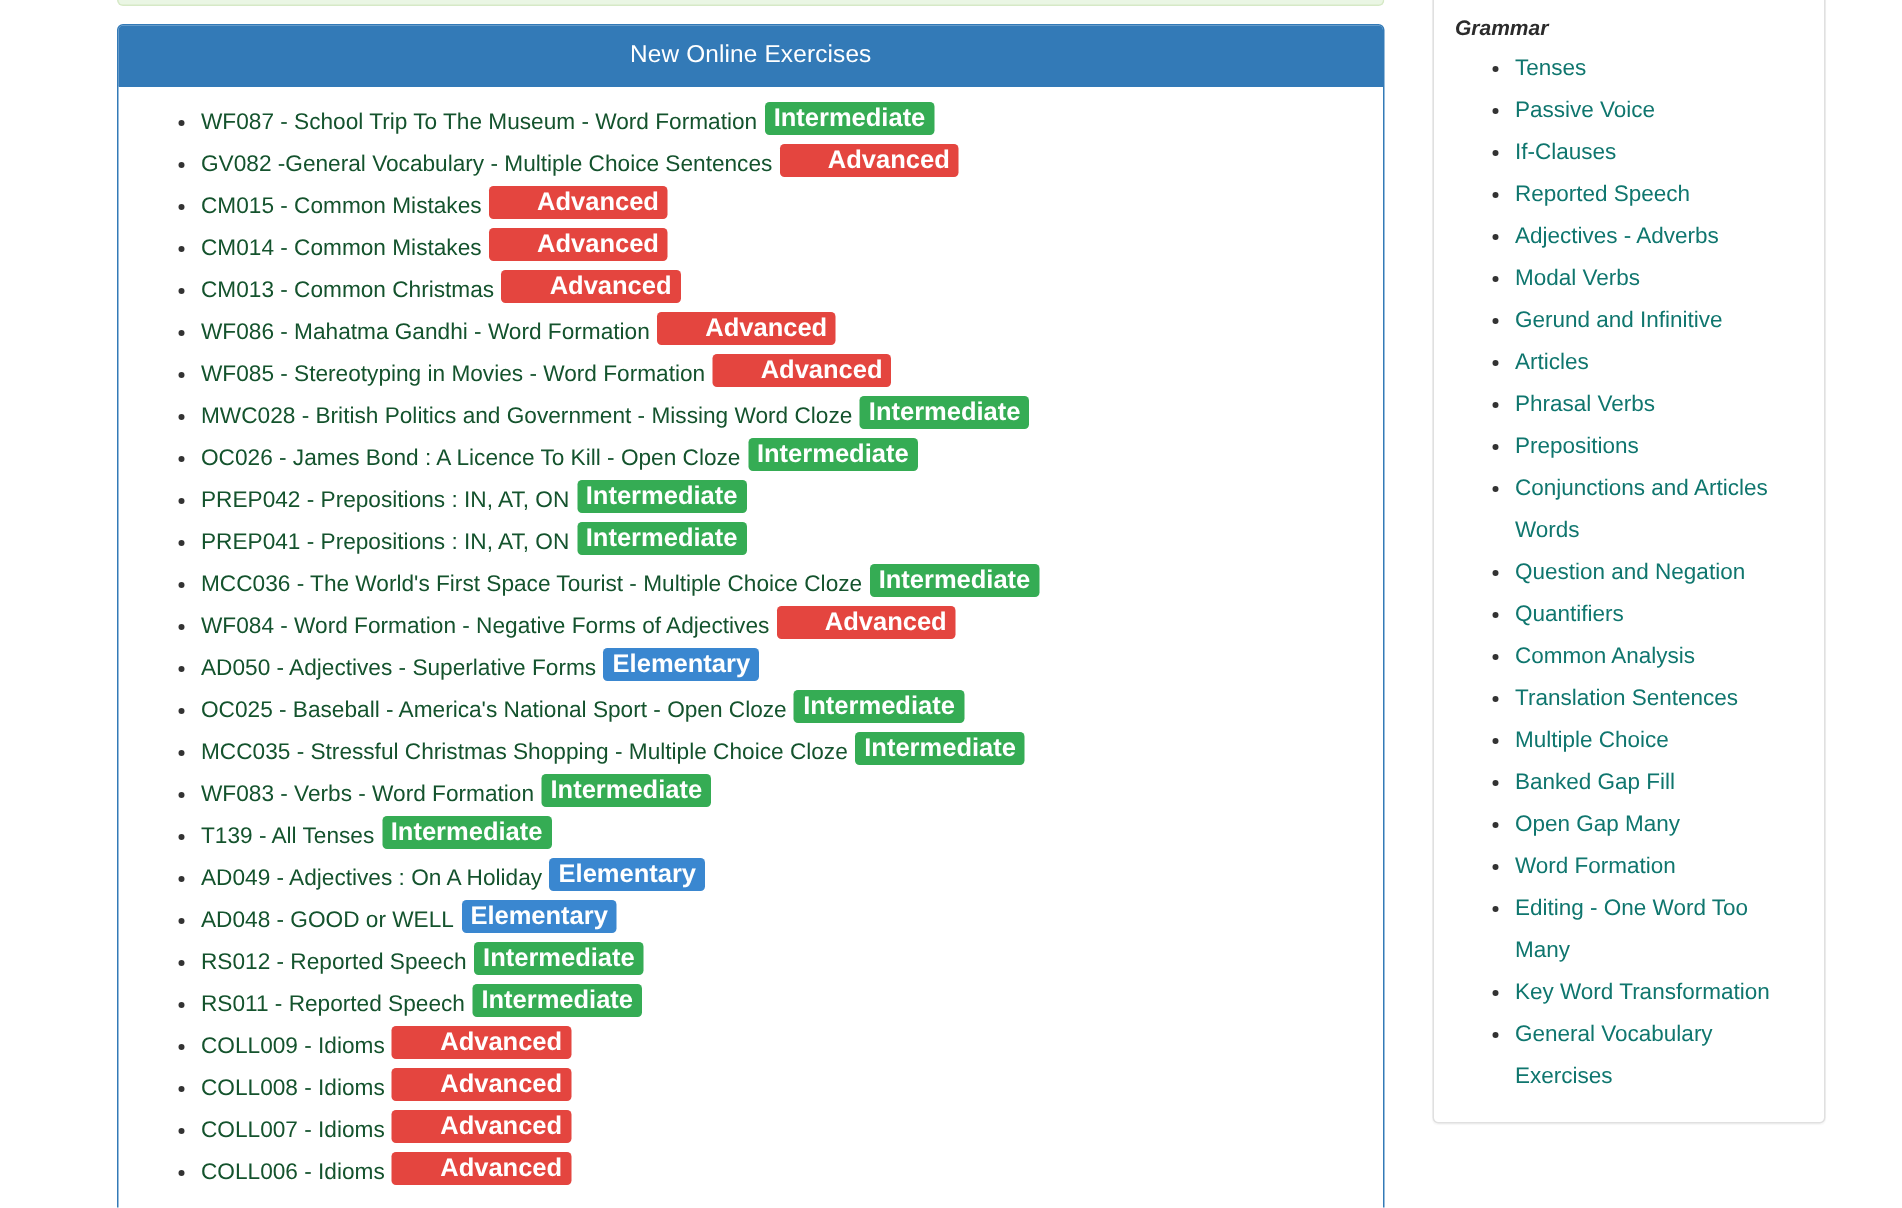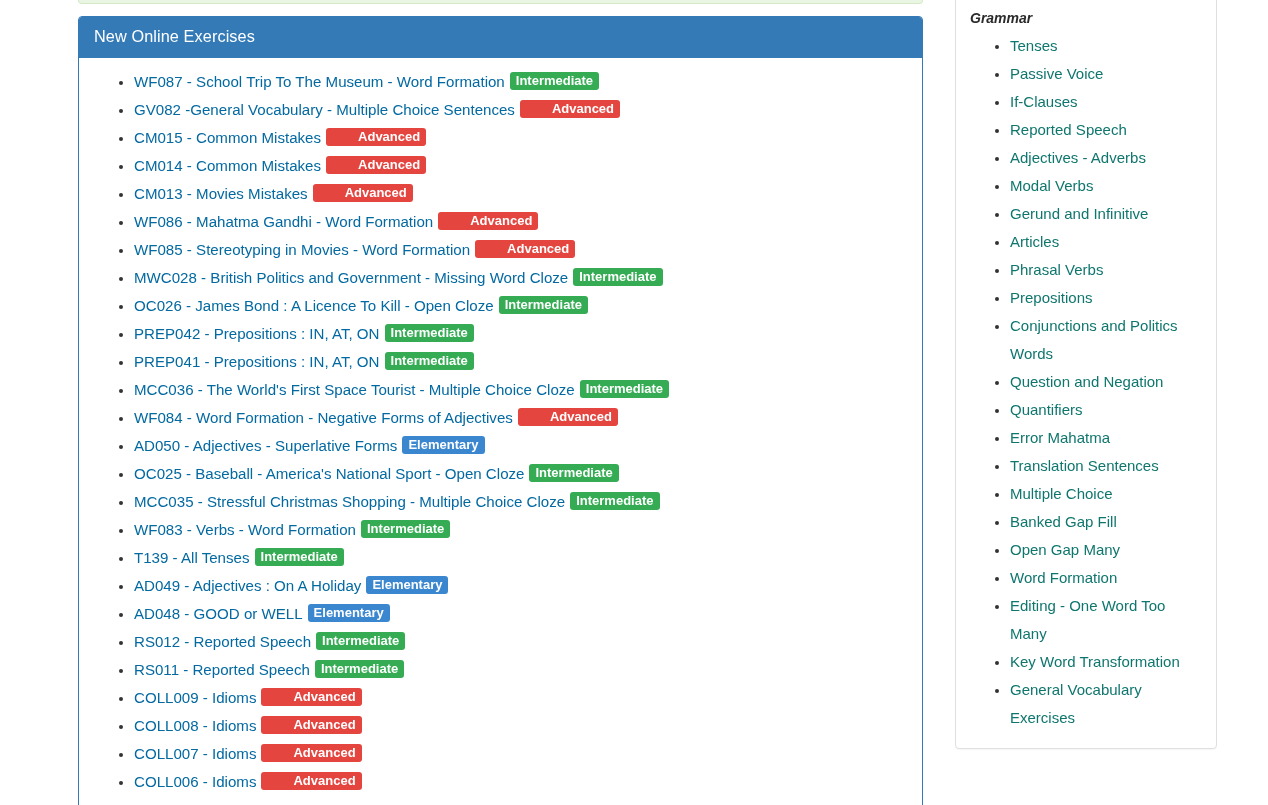--- a/index.html
+++ b/index.html
@@ -51,20 +51,21 @@
     border: 1px solid #337ab7;
     border-radius: 4px;
     background: #ffffff;
   }
   .panel-primary > .panel-heading {
     background: #337ab7;
     border-bottom: 1px solid #337ab7;
     color: #ffffff;
     padding: 11px 15px;
     border-radius: 3px 3px 0 0;
+    text-align: center;
   }
   .panel-title {
     margin: 0;
     font-size: 16.25px;
     font-weight: normal;
     line-height: 1.1;
     letter-spacing: .1px;
   }
   .panel-body {
     padding: 15px;
@@ -79,31 +80,31 @@
   }
   ul.ex-list > li {
     margin: 0;
     padding: 0;
     line-height: 28px;
     color: #333;
   }
   ul.ex-list > li::marker { color: #333; font-size: 13px; }
 
   a.ex-link {
-    color: #0369a1;
+    color: #14532d;
     text-decoration: none;
     font-size: 15.1px;
     vertical-align: baseline;
   }
 
   .label {
     display: inline-block;
     padding: 2px 6px 3px;
     margin-left: 5px;
-    font-size: 13px;
+    font-size: 17px;
     font-weight: bold;
     line-height: 1;
     color: #fff;
     text-align: center;
     white-space: nowrap;
     vertical-align: 2px;
     border-radius: 3px;
   }
   .label-success { background-color: #35ac54; }
   .label-danger  { background-color: #e4453f; padding-left: 32px; }
@@ -158,21 +159,21 @@
     <div class="panel-primary">
       <div class="panel-heading">
         <h2 class="panel-title">New Online Exercises</h2>
       </div>
       <div class="panel-body">
         <ul class="ex-list" id="exercise-list">
             <li><a class="ex-link">WF087 - School Trip To The Museum - Word Formation</a><span class="label label-success">Intermediate</span></li>
             <li><a class="ex-link">GV082 -General Vocabulary - Multiple Choice Sentences</a><span class="label label-danger">Advanced</span></li>
             <li><a class="ex-link">CM015 - Common Mistakes</a><span class="label label-danger">Advanced</span></li>
             <li><a class="ex-link">CM014 - Common Mistakes</a><span class="label label-danger">Advanced</span></li>
-            <li><a class="ex-link">CM013 - Movies Mistakes</a><span class="label label-danger">Advanced</span></li>
+            <li><a class="ex-link">CM013 - Common Christmas</a><span class="label label-danger">Advanced</span></li>
             <li><a class="ex-link">WF086 - Mahatma Gandhi - Word Formation</a><span class="label label-danger">Advanced</span></li>
             <li><a class="ex-link">WF085 - Stereotyping in Movies - Word Formation</a><span class="label label-danger">Advanced</span></li>
             <li><a class="ex-link">MWC028 - British Politics and Government - Missing Word Cloze</a><span class="label label-success">Intermediate</span></li>
             <li><a class="ex-link">OC026 - James Bond : A Licence To Kill - Open Cloze</a><span class="label label-success">Intermediate</span></li>
             <li><a class="ex-link">PREP042 - Prepositions : IN, AT, ON</a><span class="label label-success">Intermediate</span></li>
             <li><a class="ex-link">PREP041 - Prepositions : IN, AT, ON</a><span class="label label-success">Intermediate</span></li>
             <li><a class="ex-link">MCC036 - The World's First Space Tourist - Multiple Choice Cloze</a><span class="label label-success">Intermediate</span></li>
             <li><a class="ex-link">WF084 - Word Formation - Negative Forms of Adjectives</a><span class="label label-danger">Advanced</span></li>
             <li><a class="ex-link">AD050 - Adjectives - Superlative Forms</a><span class="label label-primary">Elementary</span></li>
             <li><a class="ex-link">OC025 - Baseball - America's National Sport - Open Cloze</a><span class="label label-success">Intermediate</span></li>
@@ -203,24 +204,24 @@
             <li><a class="side-link">Tenses</a></li>
             <li><a class="side-link">Passive Voice</a></li>
             <li><a class="side-link">If-Clauses</a></li>
             <li><a class="side-link">Reported Speech</a></li>
             <li><a class="side-link">Adjectives - Adverbs</a></li>
             <li><a class="side-link">Modal Verbs</a></li>
             <li><a class="side-link">Gerund and Infinitive</a></li>
             <li><a class="side-link">Articles</a></li>
             <li><a class="side-link">Phrasal Verbs</a></li>
             <li><a class="side-link">Prepositions</a></li>
-            <li><a class="side-link">Conjunctions and Politics Words</a></li>
+            <li><a class="side-link">Conjunctions and Articles Words</a></li>
             <li><a class="side-link">Question and Negation</a></li>
             <li><a class="side-link">Quantifiers</a></li>
-            <li><a class="side-link">Error Mahatma</a></li>
+            <li><a class="side-link">Common Analysis</a></li>
             <li><a class="side-link">Translation Sentences</a></li>
           </ul>
 
         <ul class="side-list" id="vocabulary-list">
             <li><a class="side-link">Multiple Choice</a></li>
             <li><a class="side-link">Banked Gap Fill</a></li>
             <li><a class="side-link">Open Gap Many</a></li>
             <li><a class="side-link">Word Formation</a></li>
             <li><a class="side-link">Editing - One Word Too Many</a></li>
             <li><a class="side-link">Key Word Transformation</a></li>

